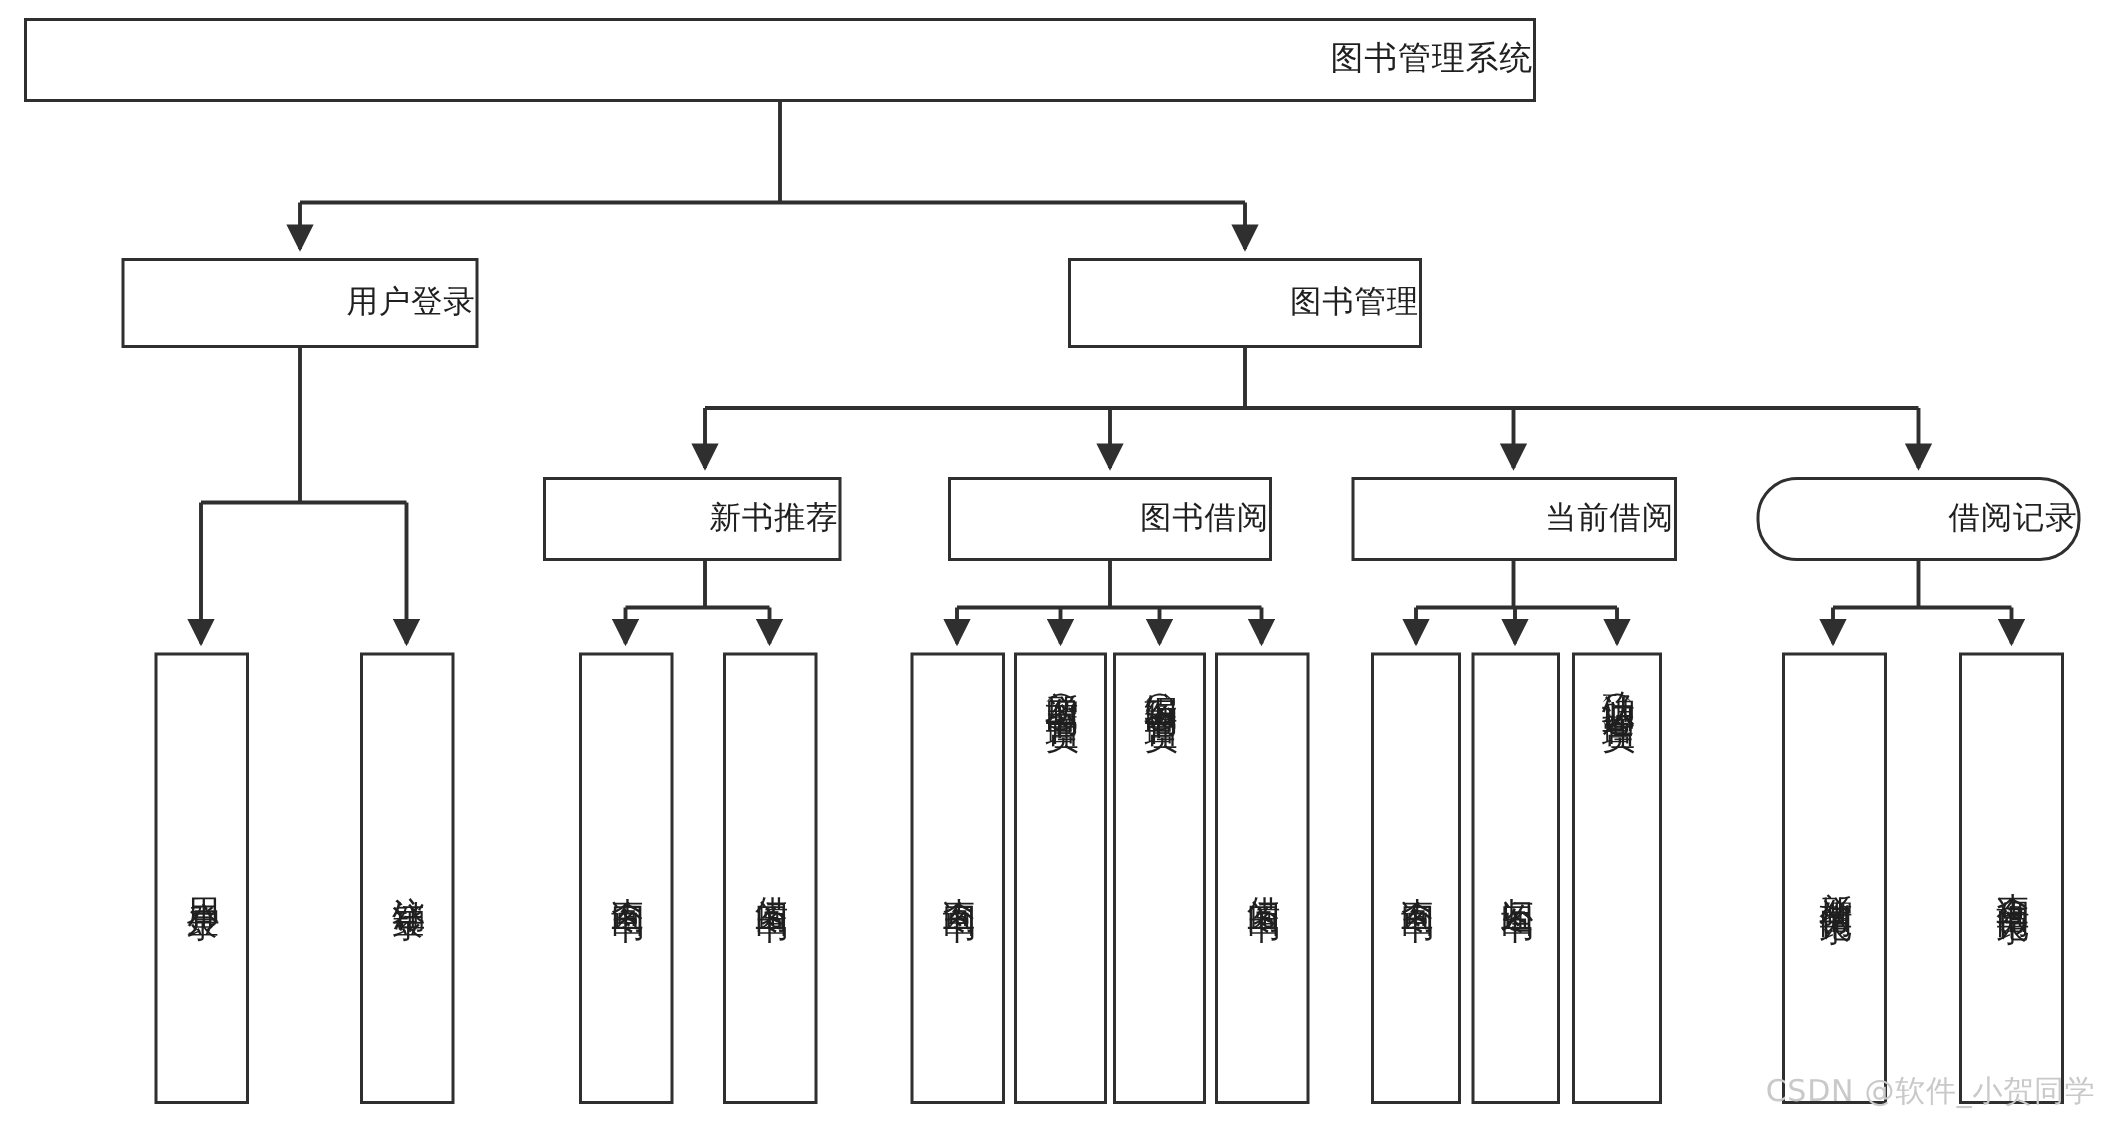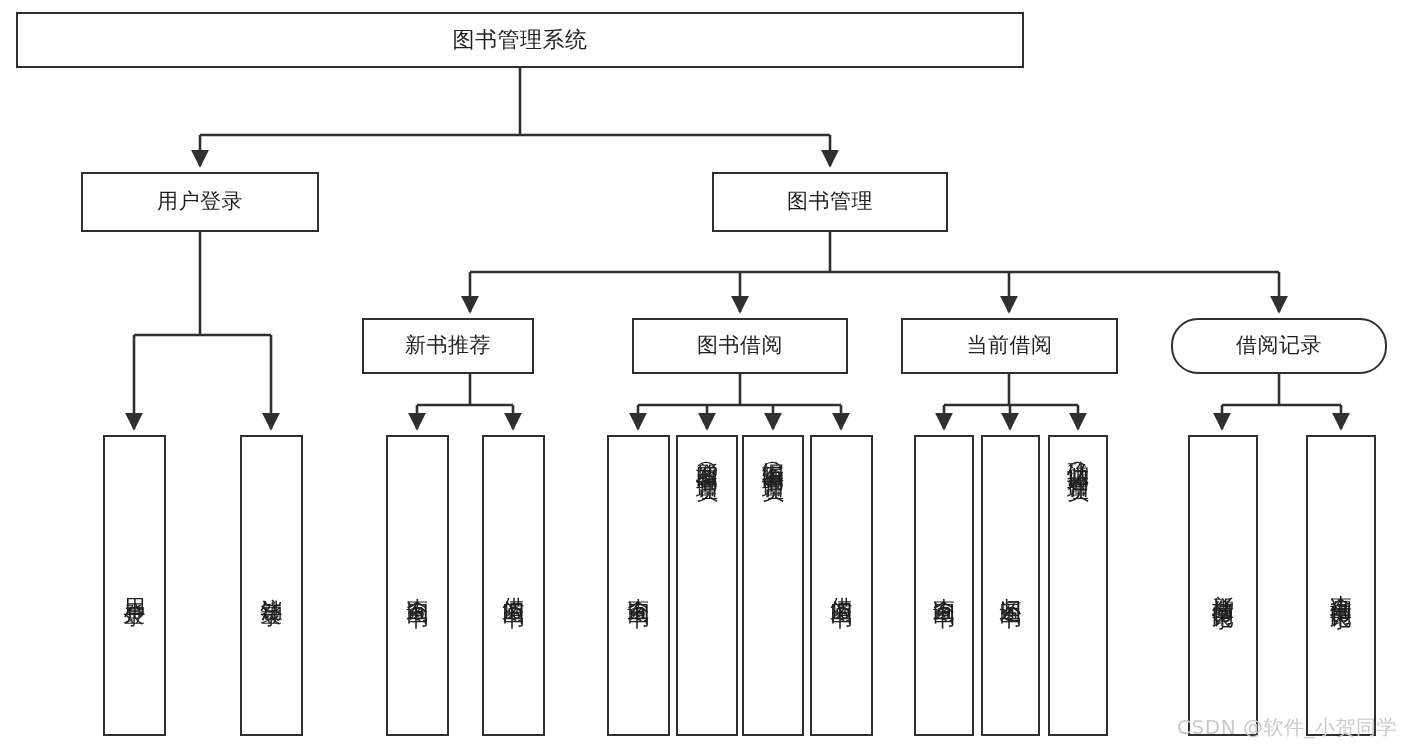--- a/index.html
+++ b/index.html
@@ -22,21 +22,21 @@
     height:747px;
     pointer-events:none;
   }
   .node{
     position:absolute;
     box-sizing:border-box;
     background:#ffffff;
     border:2px solid #2f2f2f;
     display:flex;
     align-items:center;
-    justify-content:center;
+    justify-content:flex-end;
     z-index:2;
   }
   .node .label{
     display:block;
     line-height:1.12;
     letter-spacing:0.5px;
     color:#1f1f1f;
     text-align:center;
     white-space:nowrap;
   }
@@ -138,21 +138,21 @@
     <span class="label">图书管理系统</span>
   </div>
 
   <div class="node horiz" style="left: 81px; top: 172px; width: 238px; height: 60px;">
     <span class="label">用户登录</span>
   </div>
   <div class="node horiz" style="left: 712px; top: 172px; width: 236px; height: 60px;">
     <span class="label">图书管理</span>
   </div>
 
-  <div class="node horiz" style="left: 362px; top: 318px; width: 172px; height: 56px;">
+  <div class="node horiz" style="left: 362px; top: 318px; width: 199px; height: 56px;">
     <span class="label">新书推荐</span>
   </div>
   <div class="node horiz" style="left: 901px; top: 318px; width: 217px; height: 56px;">
     <span class="label">当前借阅</span>
   </div>
   <div class="node horiz" style="left: 632px; top: 318px; width: 216px; height: 56px;">
     <span class="label">图书借阅</span>
   </div>
   <div class="node horiz" style="left: 1171px; top: 318px; width: 216px; height: 56px; border-radius: 27px;">
     <span class="label">借阅记录</span>

